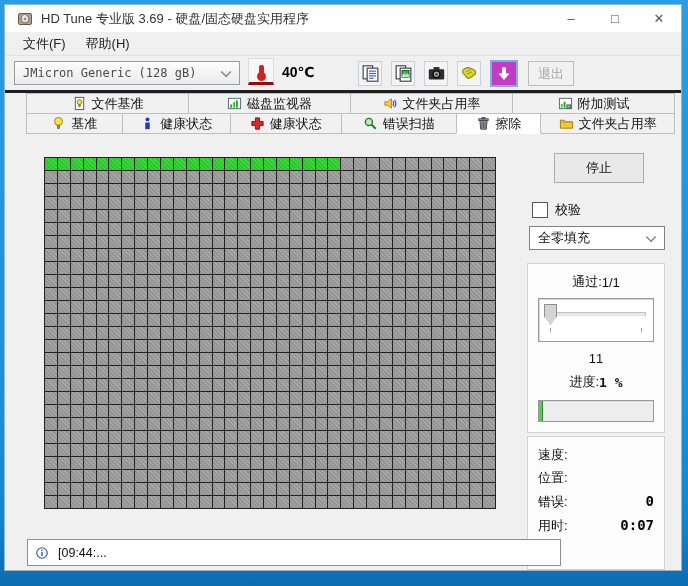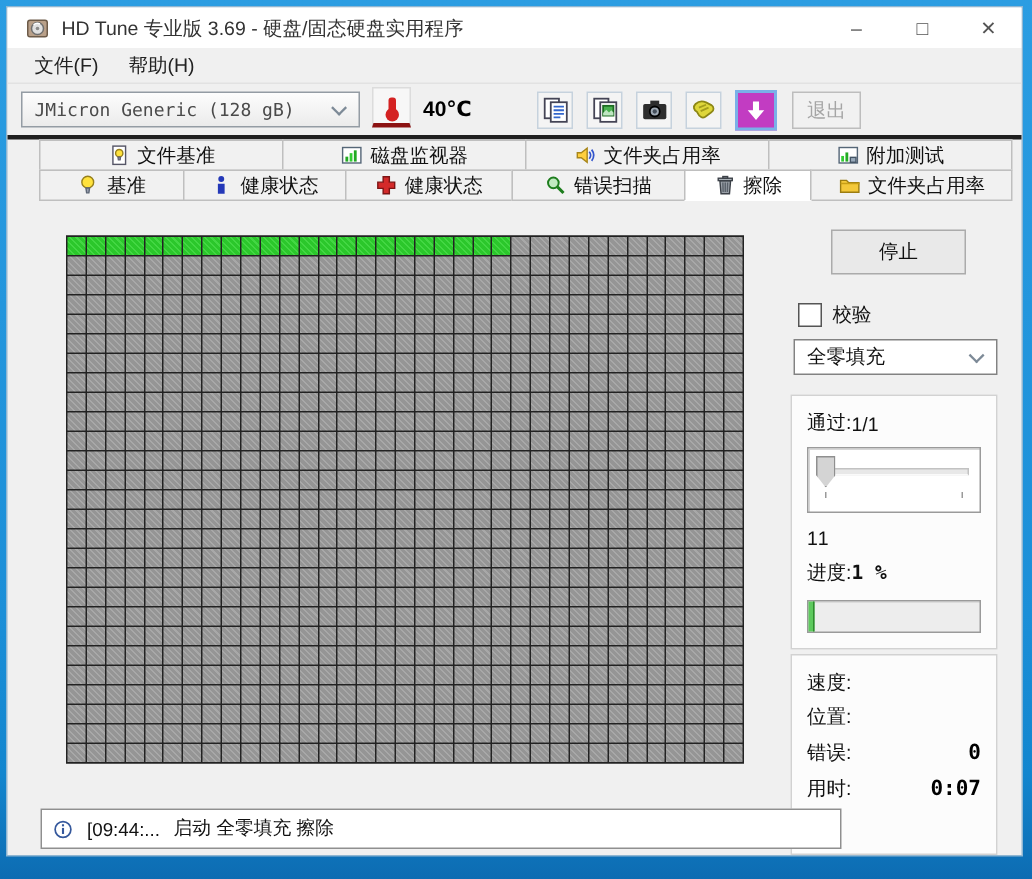--- a/index.html
+++ b/index.html
@@ -45,21 +45,21 @@
   .grid{position:absolute;left:39px;top:152px;width:452px;height:352px;display:grid;grid-template-columns:repeat(35,1fr);grid-auto-rows:1fr;gap:1px;background:#222;border:1px solid #222;box-sizing:border-box}
   .cell{background-image:repeating-linear-gradient(45deg,rgba(255,255,255,.10) 0 1px,rgba(0,0,0,.06) 1px 3px)}
   
   .stop-btn{position:absolute;left:549px;top:148px;width:90px;height:30px;background:#e9e9e9;border:1px solid #ababab;font-size:13px;color:#111;display:flex;align-items:center;justify-content:center;font-family:inherit}
   .verify{position:absolute;left:527px;top:196px;display:flex;align-items:center;gap:7px;font-size:13px;color:#111}
   .checkbox{width:14px;height:14px;background:#fff;border:1px solid #555;display:inline-block}
   .method-combo{left:524px;top:221px;width:136px;height:24px;background:#fff;border:1px solid #828282}
   .group{position:absolute;background:#fcfcfc;border:1px solid #d2d2d2;box-sizing:border-box}
   .group1{left:522px;top:258px;width:138px;height:170px;padding:9px 10px}
   .group2{left:522px;top:431px;width:138px;height:134px;padding:9px 10px;overflow:hidden}
-  .row-between{display:flex;justify-content:flex-start;align-items:center;font-size:13px;color:#111}
+  .row-between{display:flex;justify-content:center;align-items:center;font-size:13px;color:#111}
   .slider{position:relative;height:42px;border:1px solid #9a9a9a;background:#fff;margin-top:7px;box-shadow:inset 1px 1px 0 #d6d6d6}
   .slider .track{position:absolute;left:7px;right:7px;top:13px;height:3px;background:#e8e8e8;border:1px solid #c2c2c2;border-bottom-color:#fafafa}
   .slider .handle{position:absolute;left:5px;top:5px;width:11px;height:19px;background:#d4d4d4;border:1px solid #8f8f8f;clip-path:polygon(0 0,100% 0,100% 60%,50% 100%,0 60%)}
   .slider .tick{position:absolute;bottom:9px;width:1px;height:4px;background:#9a9a9a}
   .tick-left{left:11px}.tick-right{right:11px}
   .minmax{margin-top:9px}
   .progress-row{margin-top:7px}
   .pvalue{font-weight:bold;font-family:"DejaVu Sans Mono","Liberation Mono",monospace;font-size:13px}
   .pbar{margin-top:9px;height:20px;border:1px solid #9a9a9a;background:#ededed;position:relative;box-shadow:inset 1px 1px 0 #dcdcdc}
   .pfill{position:absolute;left:0;top:0;bottom:0;background:#5dc95d;border-right:1px solid #2f8a2f;min-width:3px}
@@ -1274,16 +1274,15 @@
 
   <div class="statusbar">
     <span class="icon">
       <svg width="14" height="14" viewBox="0 0 16 16">
           <circle cx="8" cy="8" r="6" fill="#fff" stroke="#35589c" stroke-width="1.3"></circle>
           <rect x="7.2" y="6.8" width="1.6" height="4.6" fill="#35589c"></rect>
           <rect x="7.2" y="4" width="1.6" height="1.6" fill="#35589c"></rect>
         </svg>
     </span>
     <span class="status-text">[09:44:...</span>
-    <span class="status-text">启动 全零填充 擦除</span>
   </div>
 
 </div>
 
 </body></html>

